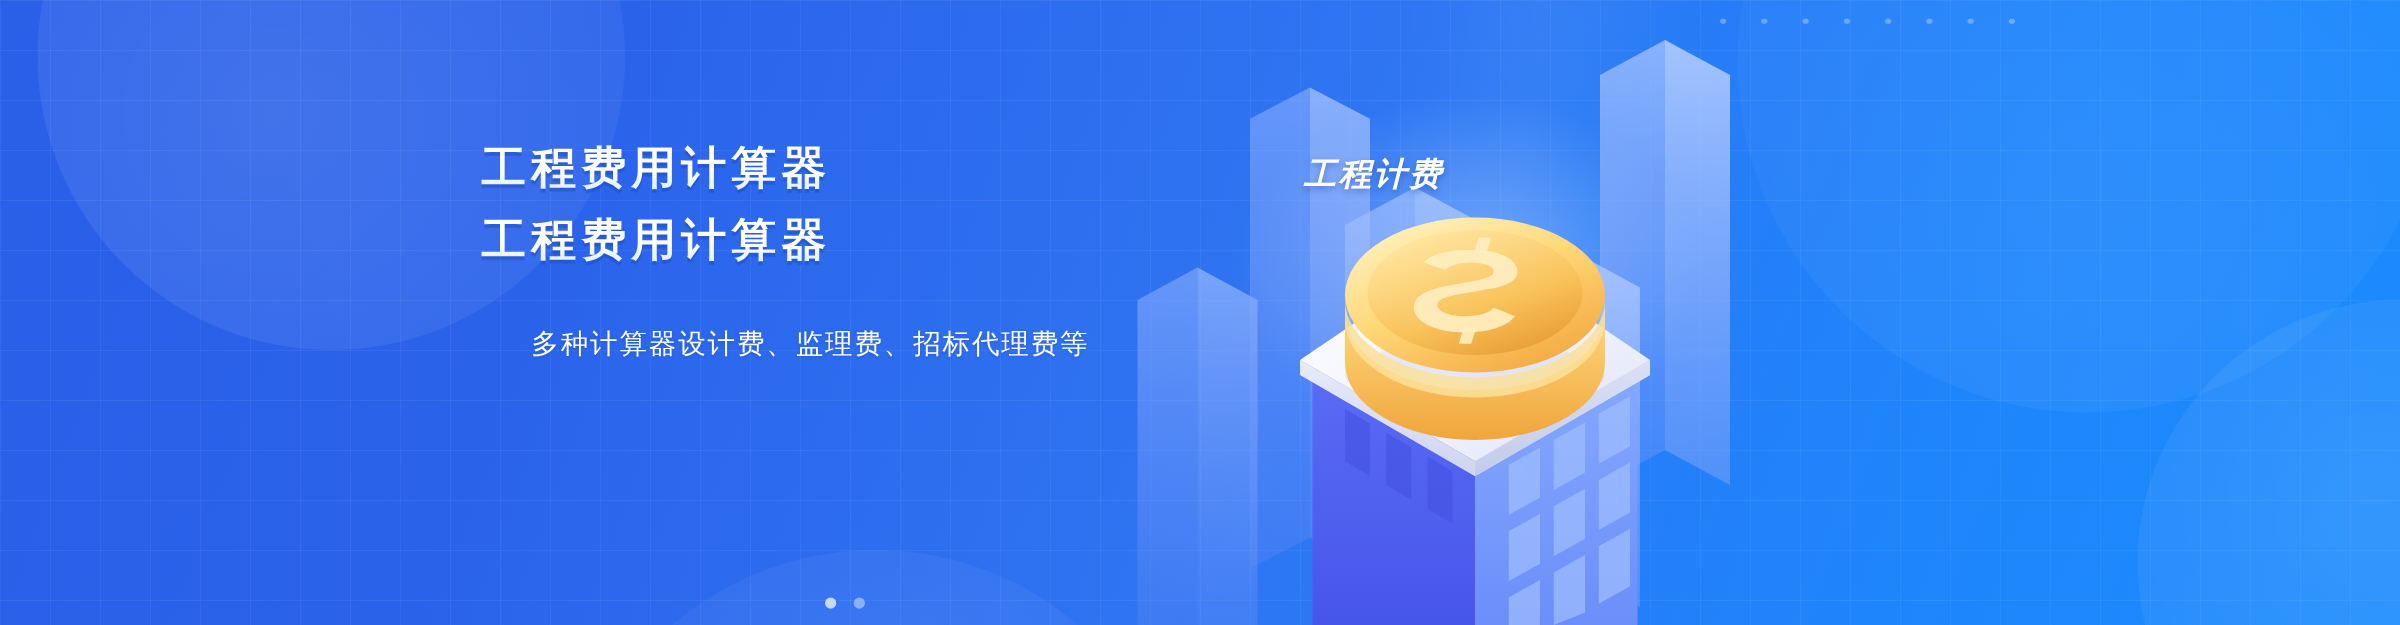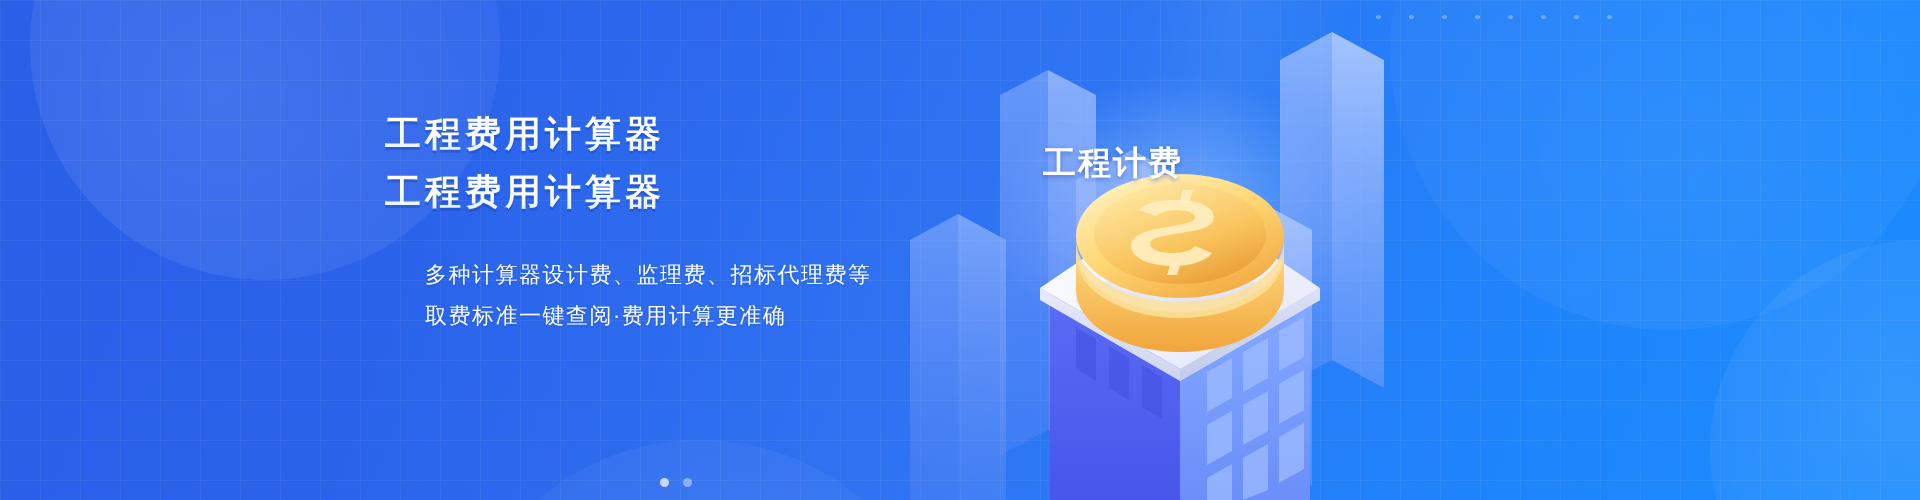--- a/index.html
+++ b/index.html
@@ -62,22 +62,22 @@
   .sub-wrap{margin-top:33px;}
   .s-line{
     font-size:22px;line-height:41px;letter-spacing:1.5px;color:#ffffff;white-space:nowrap;
     text-shadow:0 1px 2px rgba(18,62,160,.30);
     margin-left:40px;
   }
   
   .art{position:absolute;left:880px;top:0;width:700px;height:500px;}
   .art svg{position:absolute;left:0;top:0;}
   .art-label{
-    position:absolute;left:163px;top:141px;
-    font-size:33px;font-weight:bold;letter-spacing:2px;
+    position:absolute;left:163px;top:122px;
+    font-size:26px;font-weight:bold;font-style:italic;letter-spacing:2px;
     color:#ffffff;white-space:nowrap;
     text-shadow:0 2px 5px rgba(20,60,160,.45);
   }
   
   .dots{position:absolute;left:660px;top:478px;display:flex;gap:14px;}
   .dots i{display:block;width:9px;height:9px;border-radius:50%;background:rgba(255,255,255,.42);}
   .dots i.on{background:rgba(255,255,255,.72);}
 </style>
 </head>
 <body>
@@ -90,21 +90,20 @@
   <div class="circle-bc"></div>
   <div class="circle-br"></div>
   <div class="sheen"></div>
   <div class="dotgrid"></div>
 
   <div class="copy">
     <div class="h-line">工程费用计算器</div>
     <div class="h-line">工程费用计算器</div>
     <div class="sub-wrap">
       <div class="s-line">多种计算器设计费、监理费、招标代理费等</div>
-      <div class="s-line">取费标准一键查阅·费用计算更准确</div>
     </div>
   </div>
 
   <div class="art">
     <svg width="700" height="500" viewBox="0 0 700 500">
       <defs>
         <linearGradient id="bar1" x1="0" y1="0" x2="0" y2="1">
           <stop offset="0%" stop-color="#93b6ff" stop-opacity=".55"></stop>
           <stop offset="100%" stop-color="#6f8ef7" stop-opacity=".25"></stop>
         </linearGradient>

